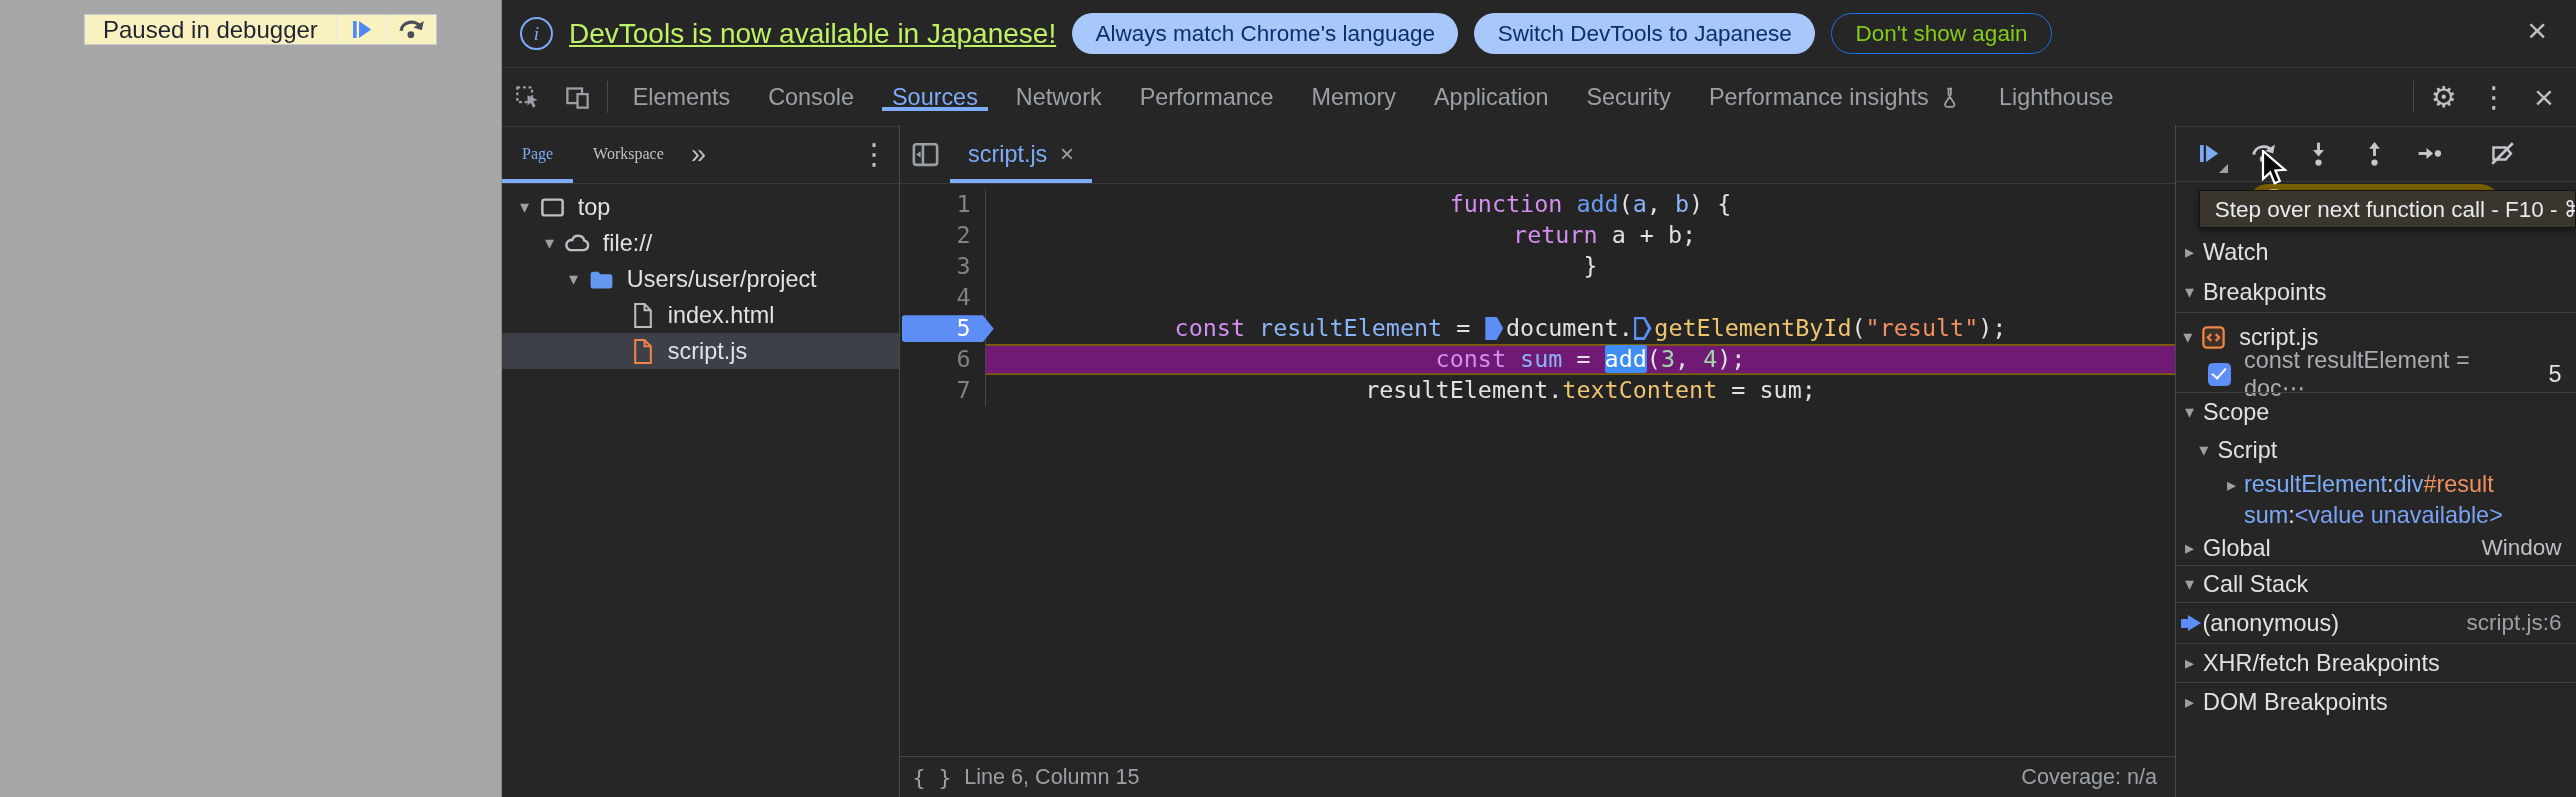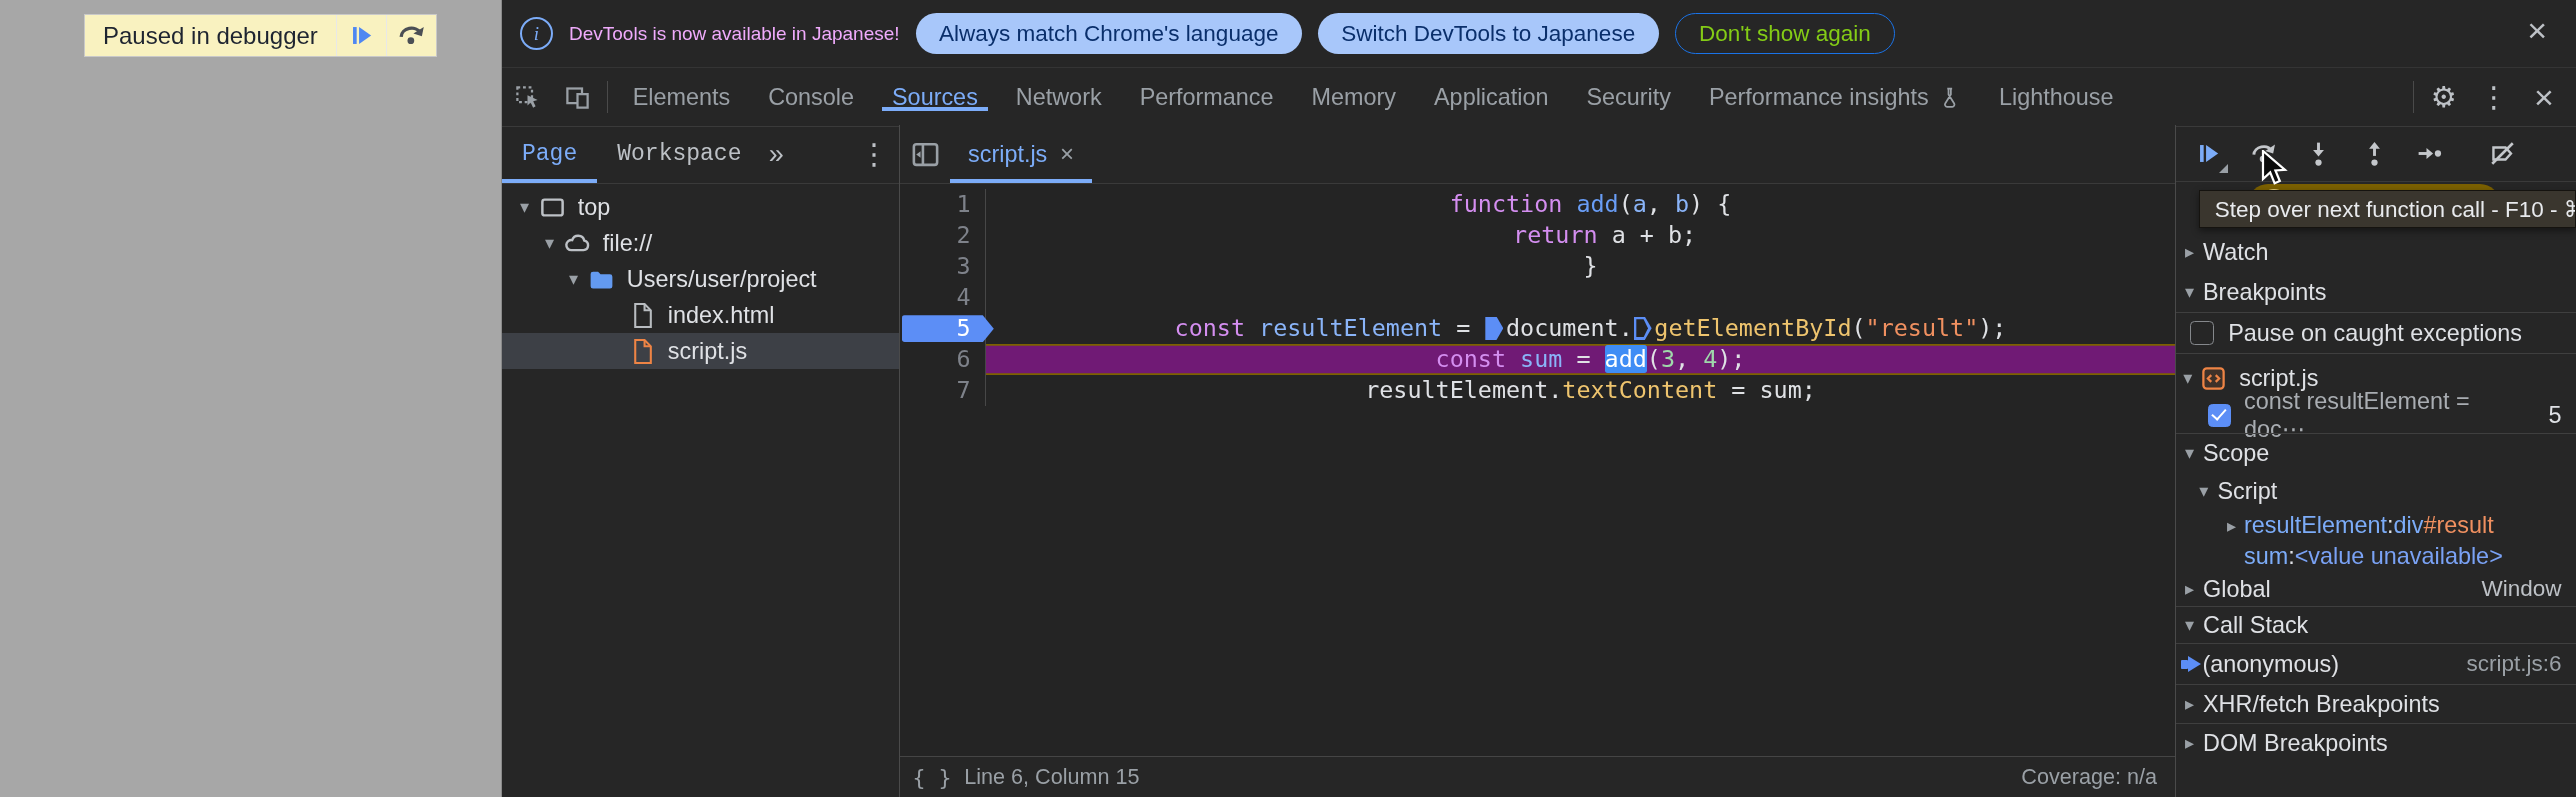--- a/index.html
+++ b/index.html
@@ -1,36 +1,36 @@
 <!DOCTYPE html>
 <html style="font-size:14.4px"><head>
 <meta charset="utf-8">
 <style>
   html,body{margin:0;padding:0;background:#a7a7a7;}
   .stage{position:relative;width:2576px;height:797px;overflow:hidden;background:#a7a7a7;
          font-family:"Liberation Sans",sans-serif;-webkit-font-smoothing:antialiased;}
 
   
-  .paused-bar{position:absolute;left:84px;top:14.4px;height:43px;display:flex;align-items:stretch;
+  .paused-bar{position:absolute;left:84px;top:14.4px;height:31px;display:flex;align-items:stretch;
               background:#f9f2c0;border:1.8px solid #c9c9c9;box-sizing:border-box;}
   .pb-text{display:flex;align-items:center;padding:0 18px;font-size:24px;color:#1e2430;}
   .pb-btn{display:flex;align-items:center;justify-content:center;width:50px;border:none;
           border-left:1.8px solid #e8e8e8;background:#f9f2c0;cursor:pointer;padding:0;}
 
   
   .devtools{position:absolute;left:501px;top:0;right:0;bottom:0;background:#262626;
             border-left:0.9px solid #8a8a8a;color:#dfe1e5;box-sizing:border-box;}
 
   
   .infobar{height:67px;display:flex;align-items:center;padding-left:18px;gap:16px;
            border-bottom:0.9px solid #343434;position:relative;}
   .info-icon{width:29px;height:29px;border:2.7px solid #7cacf8;border-radius:50%;color:#7cacf8;
              display:flex;align-items:center;justify-content:center;font-size:19px;font-style:italic;
              font-family:"Liberation Serif",serif;flex:none;}
-  .infobar-msg{font-size:19px;color:#f0abfc;}
+  .infobar-msg{font-size:28px;color:#bef264;text-decoration:underline;}
   .pill{height:41px;border-radius:20.7px;font-size:22.5px;padding:0 23.4px;cursor:pointer;
         font-family:"Liberation Sans",sans-serif;}
   .pill.solid{background:#a8c7fa;color:#0a2f6b;border:none;}
   .pill.outline{background:transparent;color:#84cc16;border:1.8px solid #1a73e8;}
   .x-btn{background:none;border:none;color:#bdc1c6;font-size:34px;line-height:1;cursor:pointer;padding:0 9px;}
   .infobar .x-btn{position:absolute;right:20px;top:12.6px;}
 
   
   .tabbar{height:58px;display:flex;align-items:stretch;border-bottom:0.9px solid #3a3a3a;}
   .icon-btn{width:50px;display:flex;align-items:center;justify-content:center;background:none;border:none;
@@ -43,22 +43,22 @@
   .tab.active::after{content:"";position:absolute;left:9px;right:9px;bottom:0;height:3.6px;background:#7cacf8;}
   .tabbar-right{margin-left:auto;display:flex;align-items:stretch;padding-right:7.2px;}
   .glyph{font-size:29px;color:#bdc1c6;line-height:1;}
 
   
   .content{position:absolute;top:125px;left:0;right:0;bottom:0;display:flex;}
 
   
   .nav-panel{width:398px;flex:none;border-right:0.9px solid #4a4a4a;display:flex;flex-direction:column;box-sizing:border-box;}
   .nav-head{height:58px;flex:none;display:flex;align-items:stretch;border-bottom:0.9px solid #3a3a3a;}
-  .nav-tab{position:relative;padding:0 20px;display:flex;align-items:center;font-size:23px;color:#bdc1c6;
-           background:none;border:none;cursor:pointer;font-family:Liberation Mono, monospace;}
+  .nav-tab{position:relative;padding:0 20px;display:flex;align-items:center;font-size:16px;color:#bdc1c6;
+           background:none;border:none;cursor:pointer;font-family:Liberation Serif, serif;}
   .nav-tab.active{color:#7cacf8;}
   .nav-tab.active::after{content:"";position:absolute;left:0;right:0;bottom:0;height:3.6px;background:#7cacf8;}
   .more-chevrons{background:none;border:none;color:#bdc1c6;font-size:27px;cursor:pointer;padding:0 7.2px;}
   .nav-kebab{margin-left:auto;}
   .tree{padding-top:5.4px;}
   .trow{height:36px;display:flex;align-items:center;font-size:23.4px;color:#dfe1e5;cursor:pointer;}
   .trow.selected{background:#3d4046;}
   .texp{width:27px;text-align:center;color:#9aa0a6;font-size:18px;flex:none;}
   .ticon{width:29px;height:29px;margin-right:10.8px;flex:none;display:flex;align-items:center;justify-content:center;}
   .ind0{padding-left:9px;} .ind1{padding-left:34px;} .ind2{padding-left:58px;} .ind3{padding-left:99px;text-align:right;}
@@ -390,24 +390,20 @@
         <div class="dbg-tooltip">Step over next function call - F10 - ⌘ '</div>
 
         <div class="drow" style="height:40px;">
           <span class="tri">▸</span>
           <span>Watch</span>
         </div>
         <div class="drow bb" style="height:40px;">
           <span class="tri">▾</span>
           <span>Breakpoints</span>
         </div>
-        <div class="drow bb" style="height:40px;padding-left:14.4px;gap:14.4px;">
-          <span class="cb"></span>
-          <span>Pause on caught exceptions</span>
-        </div>
         <div class="drow" style="height:38px;margin-top:5.4px;">
           <span class="tri" style="width:23.4px">▾</span>
           <span class="ticon">
             <svg width="27" height="27" viewBox="0 0 24 24">
               <rect x="3" y="3" width="18" height="18" rx="3" fill="rgba(238,132,69,0.12)" stroke="#ee8445" stroke-width="2"></rect>
               <path d="M10 9 L7 12 L10 15 M14 9 L17 12 L14 15" fill="none" stroke="#ee8445" stroke-width="2"></path>
             </svg>
           </span>
           <span>script.js</span>
         </div>

